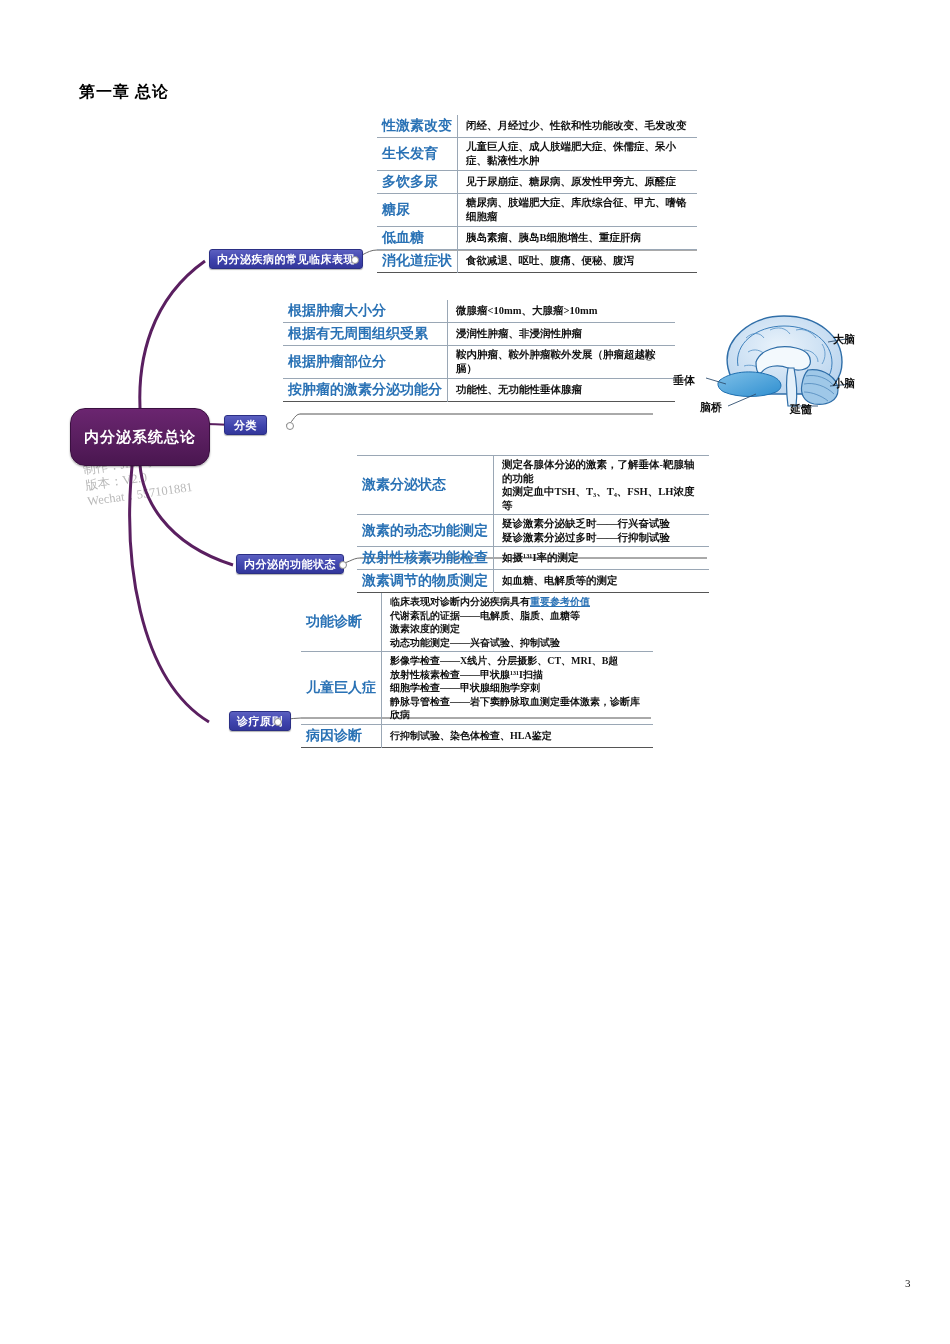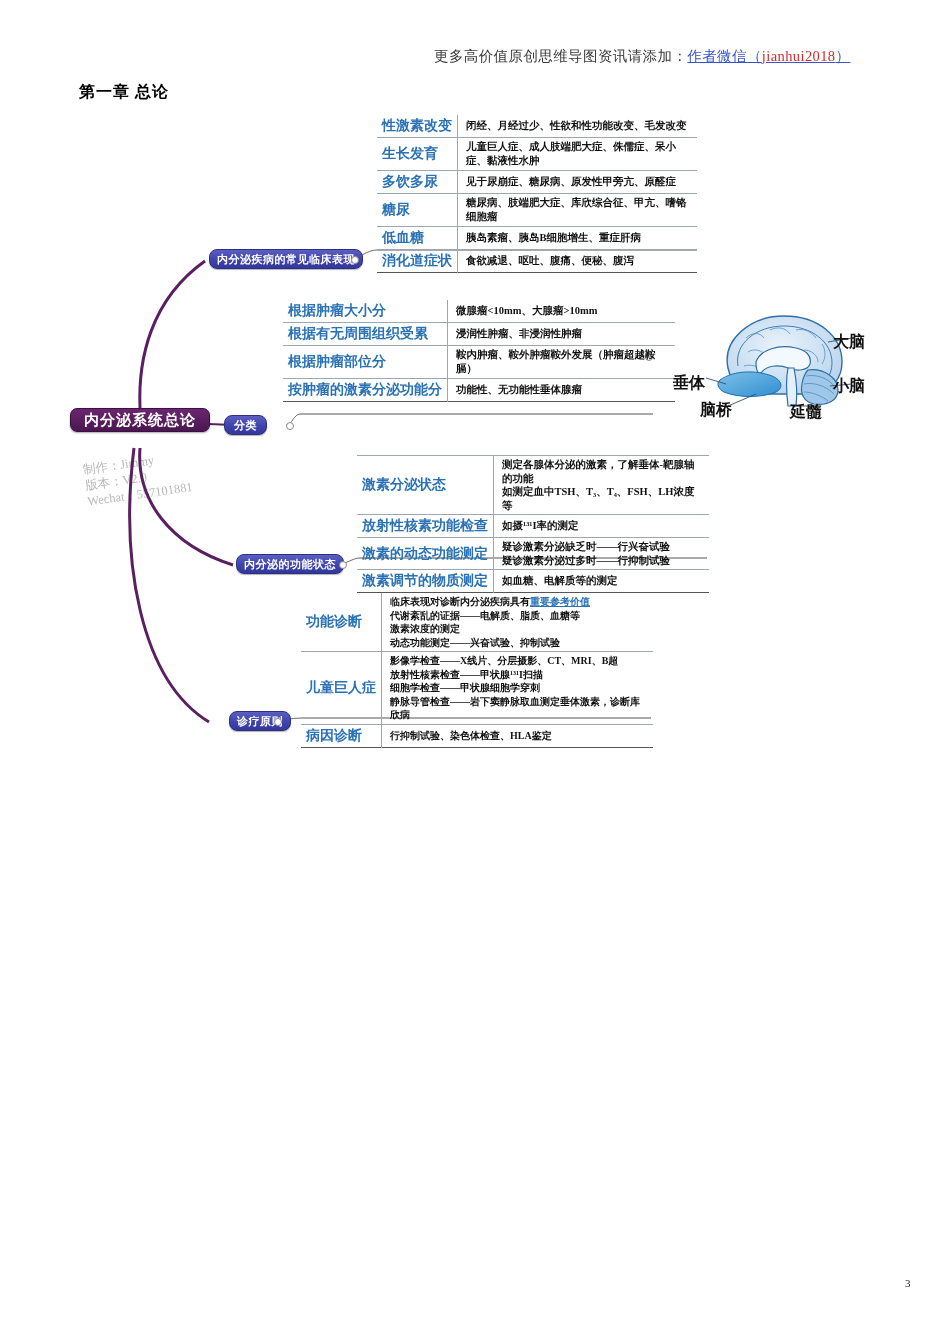--- a/index.html
+++ b/index.html
@@ -41,29 +41,29 @@
 
   
   .node{
     position:absolute;box-sizing:border-box;
     color:#fff;text-align:center;white-space:nowrap;
     font-family:"Liberation Serif","DejaVu Serif",serif;
     font-weight:bold;letter-spacing:.5px;
     display:flex;align-items:center;justify-content:center;
   }
   .root{
-    left:70px;top:408px;width:140px;height:24px;
+    left:70px;top:408px;width:140px;height:58px;
     background:linear-gradient(180deg,#6b2570 0%,#5a1f60 50%,#4a1650 100%);
-    border:1px solid #3a1040;border-radius:7px;
+    border:1px solid #3a1040;border-radius:15px;
     font-size:15px;letter-spacing:1px;
     box-shadow:0 1px 2px rgba(0,0,0,.35);
   }
   .branch{
     background:linear-gradient(180deg,#5b5fc0 0%,#3f44ad 55%,#33379b 100%);
-    border:1px solid #2b2f85;border-radius:8px;
+    border:1px solid #2b2f85;border-radius:3px;
     font-size:11px;height:20px;padding:8px 7px;
     box-shadow:0 1px 1px rgba(0,0,0,.3);
   }
   #b1{left:209px;top:249px;}
   #b2{left:224px;top:415px;width:43px;}
   #b3{left:236px;top:554px;}
   #b4{left:229px;top:711px;}
 
   .dot{
     position:absolute;width:6px;height:6px;border-radius:50%;
@@ -97,37 +97,34 @@
   #t-func{left:357px;top:455px;width:352px;}
   #t-func td.k{width:108px;}
   
   #t-diag{left:301px;top:593px;width:352px;}
   #t-diag td.k{width:48px;}
   #t-diag td.v{font-size:10px;}
 
   
   .brain-wrap{position:absolute;left:700px;top:308px;width:180px;height:108px;}
   .brain-lbl{
-    position:absolute;font-size:16px;font-weight:bold;color:#111;
+    position:absolute;font-size:11px;font-weight:bold;color:#111;
     font-family:Liberation Mono, monospace;white-space:nowrap;
   }
   #lbl-daonao{left:833px;top:332px;}
   #lbl-xiaonao{left:833px;top:376px;}
   #lbl-chuiti{left:673px;top:373px;}
   #lbl-naoqiao{left:700px;top:400px;}
   #lbl-yansui{left:790px;top:402px;}
 </style>
 </head>
 <body>
 
 <div class="page">
 
-  <div class="top-note">
-    <span>更多高价值原创思维导图资讯请添加：</span><span class="lnk"><span>作者微信（</span><span class="en">jianhui2018</span><span>）</span></span>
-  </div>
 
   <div class="chapter-title">第一章  总论</div>
 
   <div class="page-no">3</div>
 
   <div class="watermark">
     <div>制作：Jimmy</div>
     <div>版本：V2.0</div>
     <div>Wechat：557101881</div>
   </div>
@@ -224,29 +221,29 @@
   <table class="tbl topline" id="t-func">
     <tbody>
         <tr>
       <td class="k">激素分泌状态</td>
       <td class="v">
         <span class="ml">测定各腺体分泌的激素，了解垂体-靶腺轴的功能</span>
         <span class="ml">如测定血中TSH、T₃、T₄、FSH、LH浓度等</span>
       </td>
     </tr>
     <tr>
-      <td class="k">放射性核素功能检查</td>
-      <td class="v">如摄¹³¹I率的测定</td>
-    </tr>
-    <tr>
       <td class="k">激素的动态功能测定</td>
       <td class="v">
         <span class="ml">疑诊激素分泌缺乏时——行兴奋试验</span>
         <span class="ml">疑诊激素分泌过多时——行抑制试验</span>
       </td>
+    </tr>
+    <tr>
+      <td class="k">放射性核素功能检查</td>
+      <td class="v">如摄¹³¹I率的测定</td>
     </tr>
     <tr>
       <td class="k">激素调节的物质测定</td>
       <td class="v">如血糖、电解质等的测定</td>
     </tr>
   </tbody>
     </table>
 
   <table class="tbl" id="t-diag">
     <tbody>

